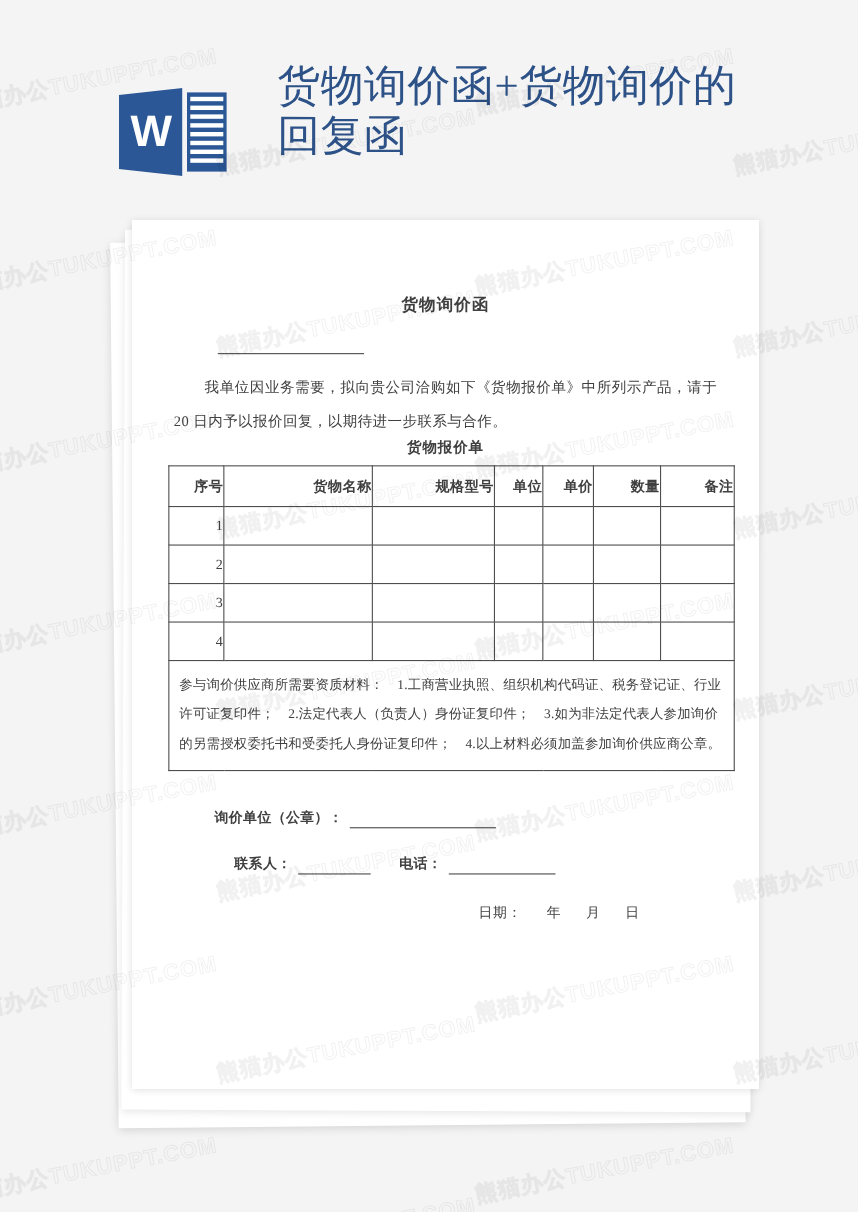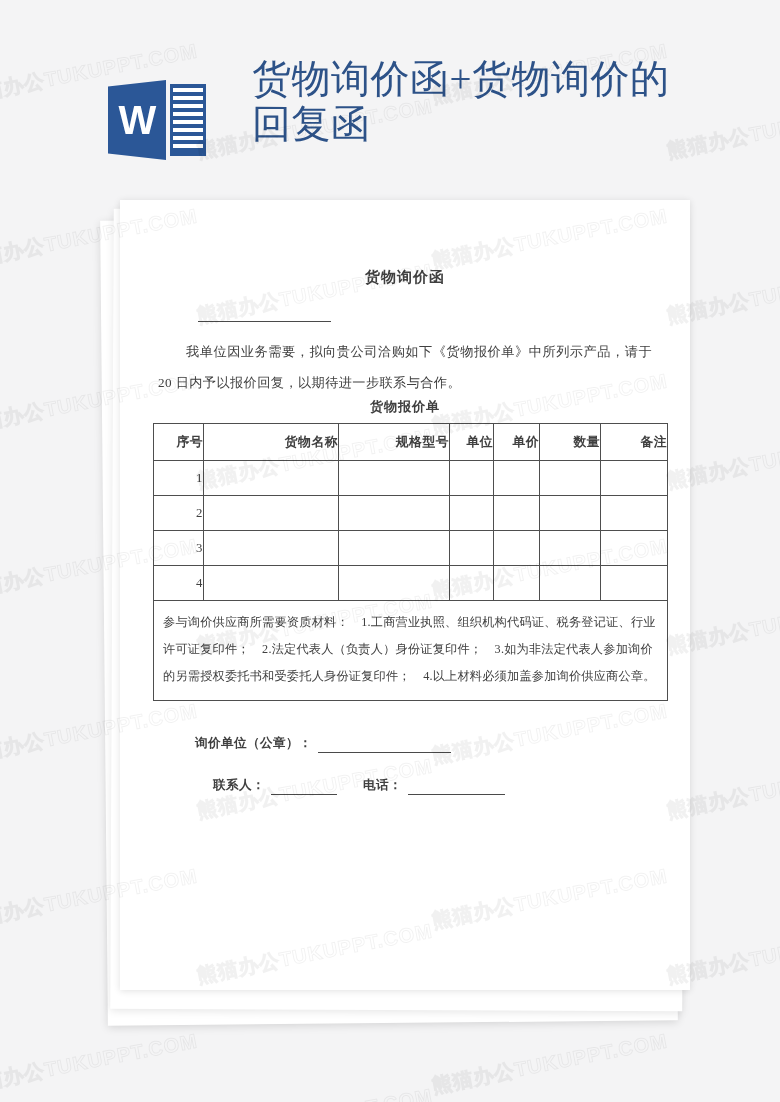--- a/index.html
+++ b/index.html
@@ -381,20 +381,29 @@
         </div>
         <div class="sig-row sig-indent">
           <span class="sig-label">联系人：</span>
           <span class="sig-blank blank-contact"></span>
           <span class="sig-gap"></span>
           <span class="sig-label">电话：</span>
           <span class="sig-blank blank-phone"></span>
         </div>
       </div>
 
+      <div id="date-line">
+        <span class="dl-seg">日期：</span>
+        <span class="dl-space"></span>
+        <span class="dl-seg">年</span>
+        <span class="dl-space"></span>
+        <span class="dl-seg">月</span>
+        <span class="dl-space"></span>
+        <span class="dl-seg">日</span>
+      </div>
 
     </div>
   </div>
 </div>
 
 <div id="watermark-layer">
     <div class="wm" style="left: -40px; top: 60px;">熊猫办公TUKUPPT.COM</div>
     <div class="wm" style="left: 195px; top: 115px;">熊猫办公TUKUPPT.COM</div>
     <div class="wm" style="left: 430px; top: 60px;">熊猫办公TUKUPPT.COM</div>
     <div class="wm" style="left: 665px; top: 115px;">熊猫办公TUKUPPT.COM</div>

